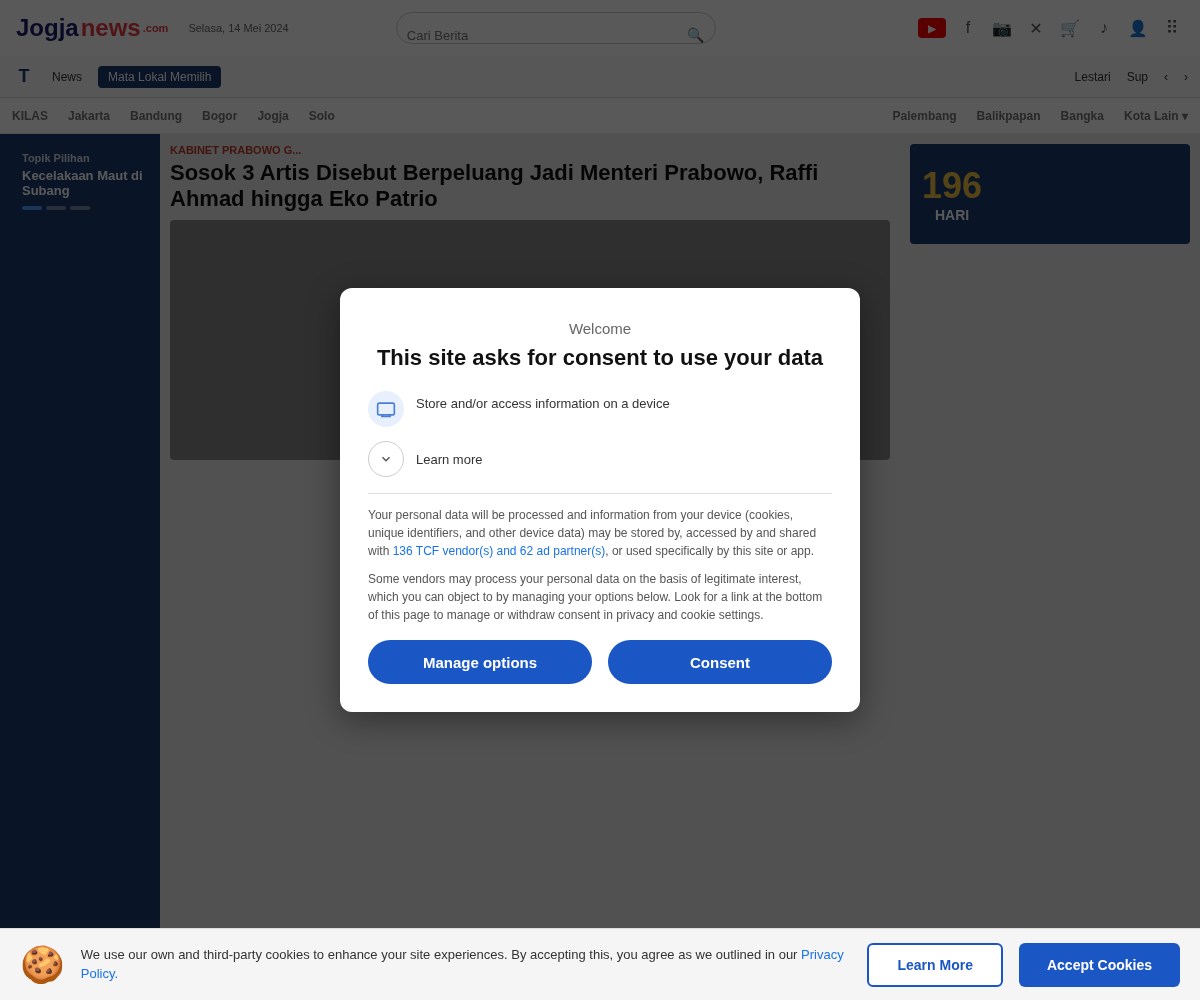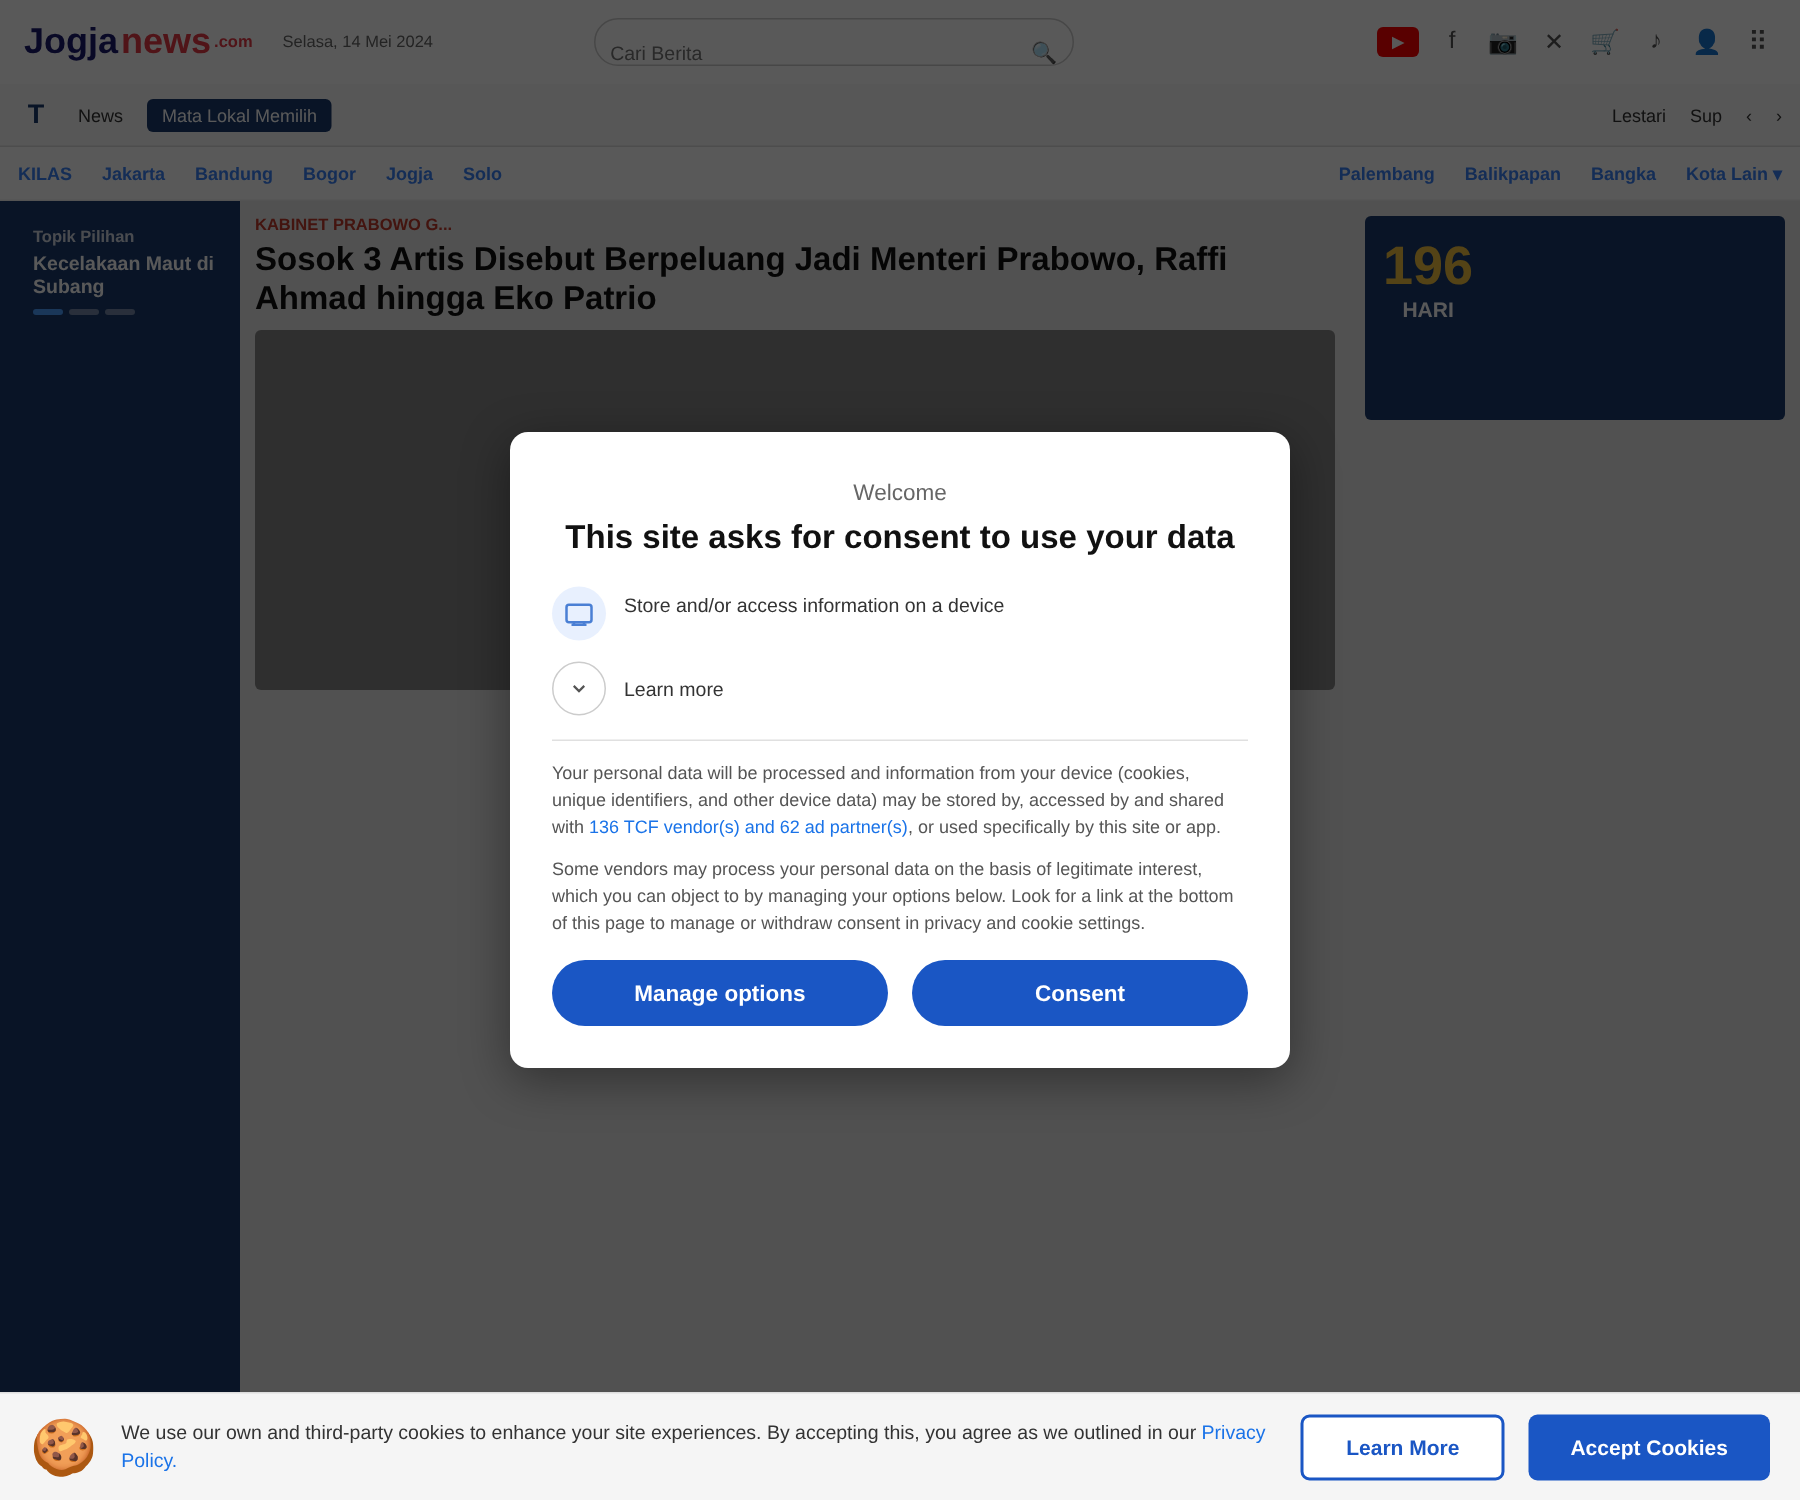--- a/index.html
+++ b/index.html
@@ -92,21 +92,21 @@
 
     .category-bar {
       background: #fff;
       height: 36px;
       display: flex;
       align-items: center;
       padding: 0 12px;
       gap: 20px;
       border-bottom: 1px solid #eee;
     }
-    .cat-item { font-size: 12px; color: #3b82f6; cursor: pointer; font-weight: bold; }
+    .cat-item { font-size: 12px; color: #737373; cursor: pointer; font-weight: bold; }
 
     .main-content {
       display: flex;
       height: calc(100% - 134px);
       background: #f0f0f0;
     }
     .sidebar { width: 160px; background: #1a3a6e; flex-shrink: 0; padding: 10px; }
     .content-area { flex: 1; padding: 10px; background: #e8e8e8; }
     .right-sidebar { width: 300px; background: #e8e8e8; padding: 10px; }
 
@@ -358,21 +358,21 @@
       </div>
     </div>
     <div class="content-area">
       <div style="margin-bottom:8px;">
         <div class="article-cat">KABINET PRABOWO G...</div>
         <div class="article-title">Sosok 3 Artis Disebut Berpeluang Jadi Menteri Prabowo, Raffi Ahmad hingga Eko Patrio</div>
       </div>
       <div style="background:#888;height:240px;border-radius:4px;"></div>
     </div>
     <div class="right-sidebar">
-      <div style="background:#1a3a6e;height:136px;border-radius:4px;padding:12px;color:white;display:flex;gap:10px;">
+      <div style="background:#1a3a6e;height:100px;border-radius:4px;padding:12px;color:white;display:flex;gap:10px;align-items:center;">
         <div style="text-align:center;">
           <div style="font-size:36px;font-weight:900;color:#f0c040;">196</div>
           <div style="font-size:14px;font-weight:bold;">HARI</div>
         </div>
       </div>
     </div>
   </div>
 </div>
 
 <div class="overlay"></div>

